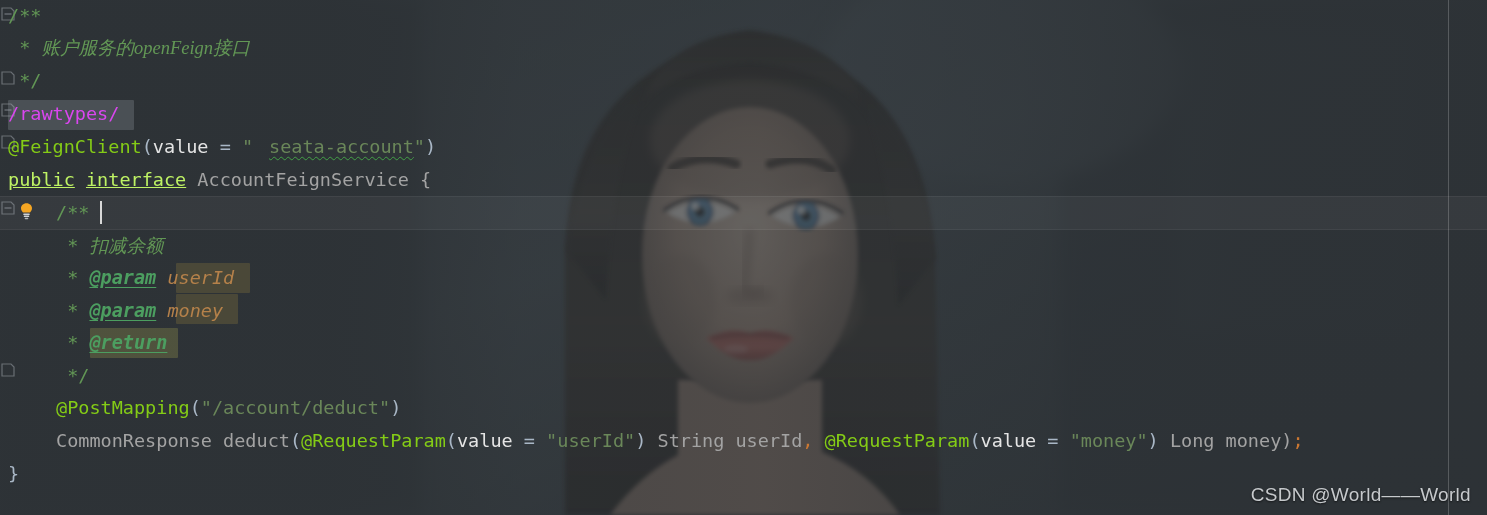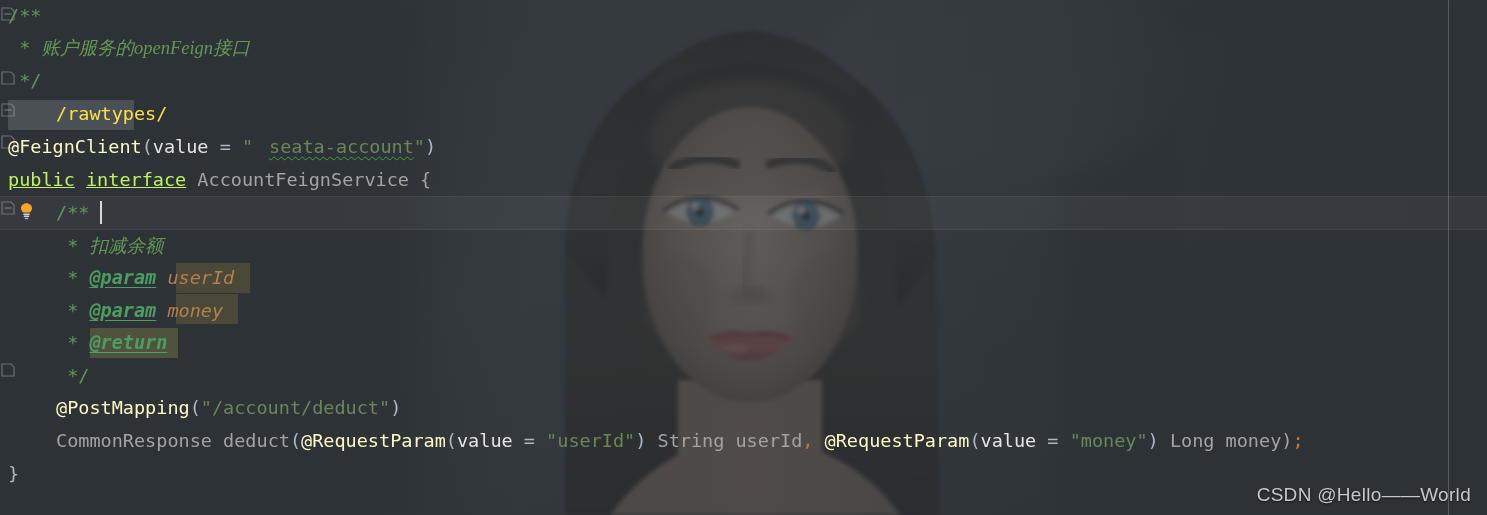--- a/index.html
+++ b/index.html
@@ -127,28 +127,28 @@
     z-index: 1;
     border-radius: 1px;
   }
 
   
   .c-comment    { color: #629755; font-style: italic; font-family: Liberation Serif, serif; }
   .c-comment-pl { color: #629755; }
   .c-doctag     { color: #4c9e60; font-style: italic; font-weight: bold;
                   text-decoration: underline; text-underline-offset: 3px; }
   .c-docparam   { color: #b5814a; font-style: italic; margin-top: 44px; }
-  .c-annotation { color: #fef9c3; }
+  .c-annotation { color: #84cc16; }
   .c-keyword    { color: #bef264; font-weight: normal; text-decoration: underline; }
   .c-param-key  { color: #e5e5e5; }
   .c-string     { color: #6a8759; }
   .c-ident      { color: #a3a3a3; }
   .c-punct      { color: #a9b7c6; }
   .c-comma      { color: #cc7832; }
-  .c-suppress   { color: #fde047; padding-left: 48px; }
+  .c-suppress   { color: #d946ef; }
   .typo {
     text-decoration: underline;
     text-decoration-style: wavy;
     text-decoration-color: #43a047;
     text-decoration-thickness: 1px;
     text-underline-offset: 3px;
     margin-left: 16px;
   }
 
   
@@ -315,15 +315,15 @@
       </svg>
     </div>
   </div>
 
   <div id="code"><div class="hl-box" style="left: 8px; top: 100px; width: 126px; height: 30px; background: rgba(160, 166, 172, 0.26);"></div><div class="hl-box" style="left: 176px; top: 263px; width: 74px; height: 30px; background: rgba(150, 128, 60, 0.28);"></div><div class="hl-box" style="left: 176px; top: 294px; width: 62px; height: 30px; background: rgba(150, 128, 60, 0.28);"></div><div class="hl-box" style="left: 90px; top: 328px; width: 88px; height: 30px; background: rgba(160, 160, 80, 0.3);"></div><div class="line" style="top: 0px; padding-left: 8px;"><span class="txt"><span class="c-comment-pl">/**</span></span></div><div class="line" style="top: 32px; padding-left: 8px;"><span class="txt"><span class="c-comment-pl"> * </span><span class="c-comment">账户服务的openFeign接口</span></span></div><div class="line" style="top: 65px; padding-left: 8px;"><span class="txt"><span class="c-comment-pl"> */</span></span></div><div class="line" style="top: 98px; padding-left: 8px;"><span class="txt"><span class="c-suppress">/rawtypes/</span></span></div><div class="line" style="top: 131px; padding-left: 8px;"><span class="txt"><span class="c-annotation">@FeignClient</span><span class="c-punct">(</span><span class="c-param-key">value</span><span class="c-punct"> = </span><span class="c-string">"</span><span class="c-string typo">seata-account</span><span class="c-string">"</span><span class="c-punct">)</span></span></div><div class="line" style="top: 164px; padding-left: 8px;"><span class="txt"><span class="c-keyword">public</span><span class="c-punct"> </span><span class="c-keyword">interface</span><span class="c-ident"> AccountFeignService {</span></span></div><div class="line" style="top: 197px; padding-left: 56px;"><span class="txt"><span class="c-comment-pl">/**</span></span></div><div class="line" style="top: 230px; padding-left: 56px;"><span class="txt"><span class="c-comment-pl"> * </span><span class="c-comment">扣减余额</span></span></div><div class="line" style="top: 262px; padding-left: 56px;"><span class="txt"><span class="c-comment-pl"> * </span><span class="c-doctag">@param</span><span class="c-comment-pl"> </span><span class="c-docparam">userId</span></span></div><div class="line" style="top: 295px; padding-left: 56px;"><span class="txt"><span class="c-comment-pl"> * </span><span class="c-doctag">@param</span><span class="c-comment-pl"> </span><span class="c-docparam">money</span></span></div><div class="line" style="top: 327px; padding-left: 56px;"><span class="txt"><span class="c-comment-pl"> * </span><span class="c-doctag">@return</span></span></div><div class="line" style="top: 360px; padding-left: 56px;"><span class="txt"><span class="c-comment-pl"> */</span></span></div><div class="line" style="top: 392px; padding-left: 56px;"><span class="txt"><span class="c-annotation">@PostMapping</span><span class="c-punct">(</span><span class="c-string">"/account/deduct"</span><span class="c-punct">)</span></span></div><div class="line" style="top: 425px; padding-left: 56px;"><span class="txt"><span class="c-ident">CommonResponse </span><span class="c-ident">deduct</span><span class="c-punct">(</span><span class="c-annotation">@RequestParam</span><span class="c-punct">(</span><span class="c-param-key">value</span><span class="c-punct"> = </span><span class="c-string">"userId"</span><span class="c-punct">)</span><span class="c-ident"> String userId</span><span class="c-comma">,</span><span class="c-ident"> </span><span class="c-annotation">@RequestParam</span><span class="c-punct">(</span><span class="c-param-key">value</span><span class="c-punct"> = </span><span class="c-string">"money"</span><span class="c-punct">)</span><span class="c-ident"> Long money)</span><span class="c-comma">;</span></span></div><div class="line" style="top: 458px; padding-left: 8px;"><span class="txt"><span class="c-punct">}</span></span></div></div>
 
   <div id="caret" style="left: 100px; top: 201px;"></div>
 
   <div id="margin-guide" style="left: 1448px;"></div>
 
-  <div id="watermark">CSDN @Hello——World</div>
+  <div id="watermark">CSDN @World——World</div>
 
 </div>
 
 </body></html>

